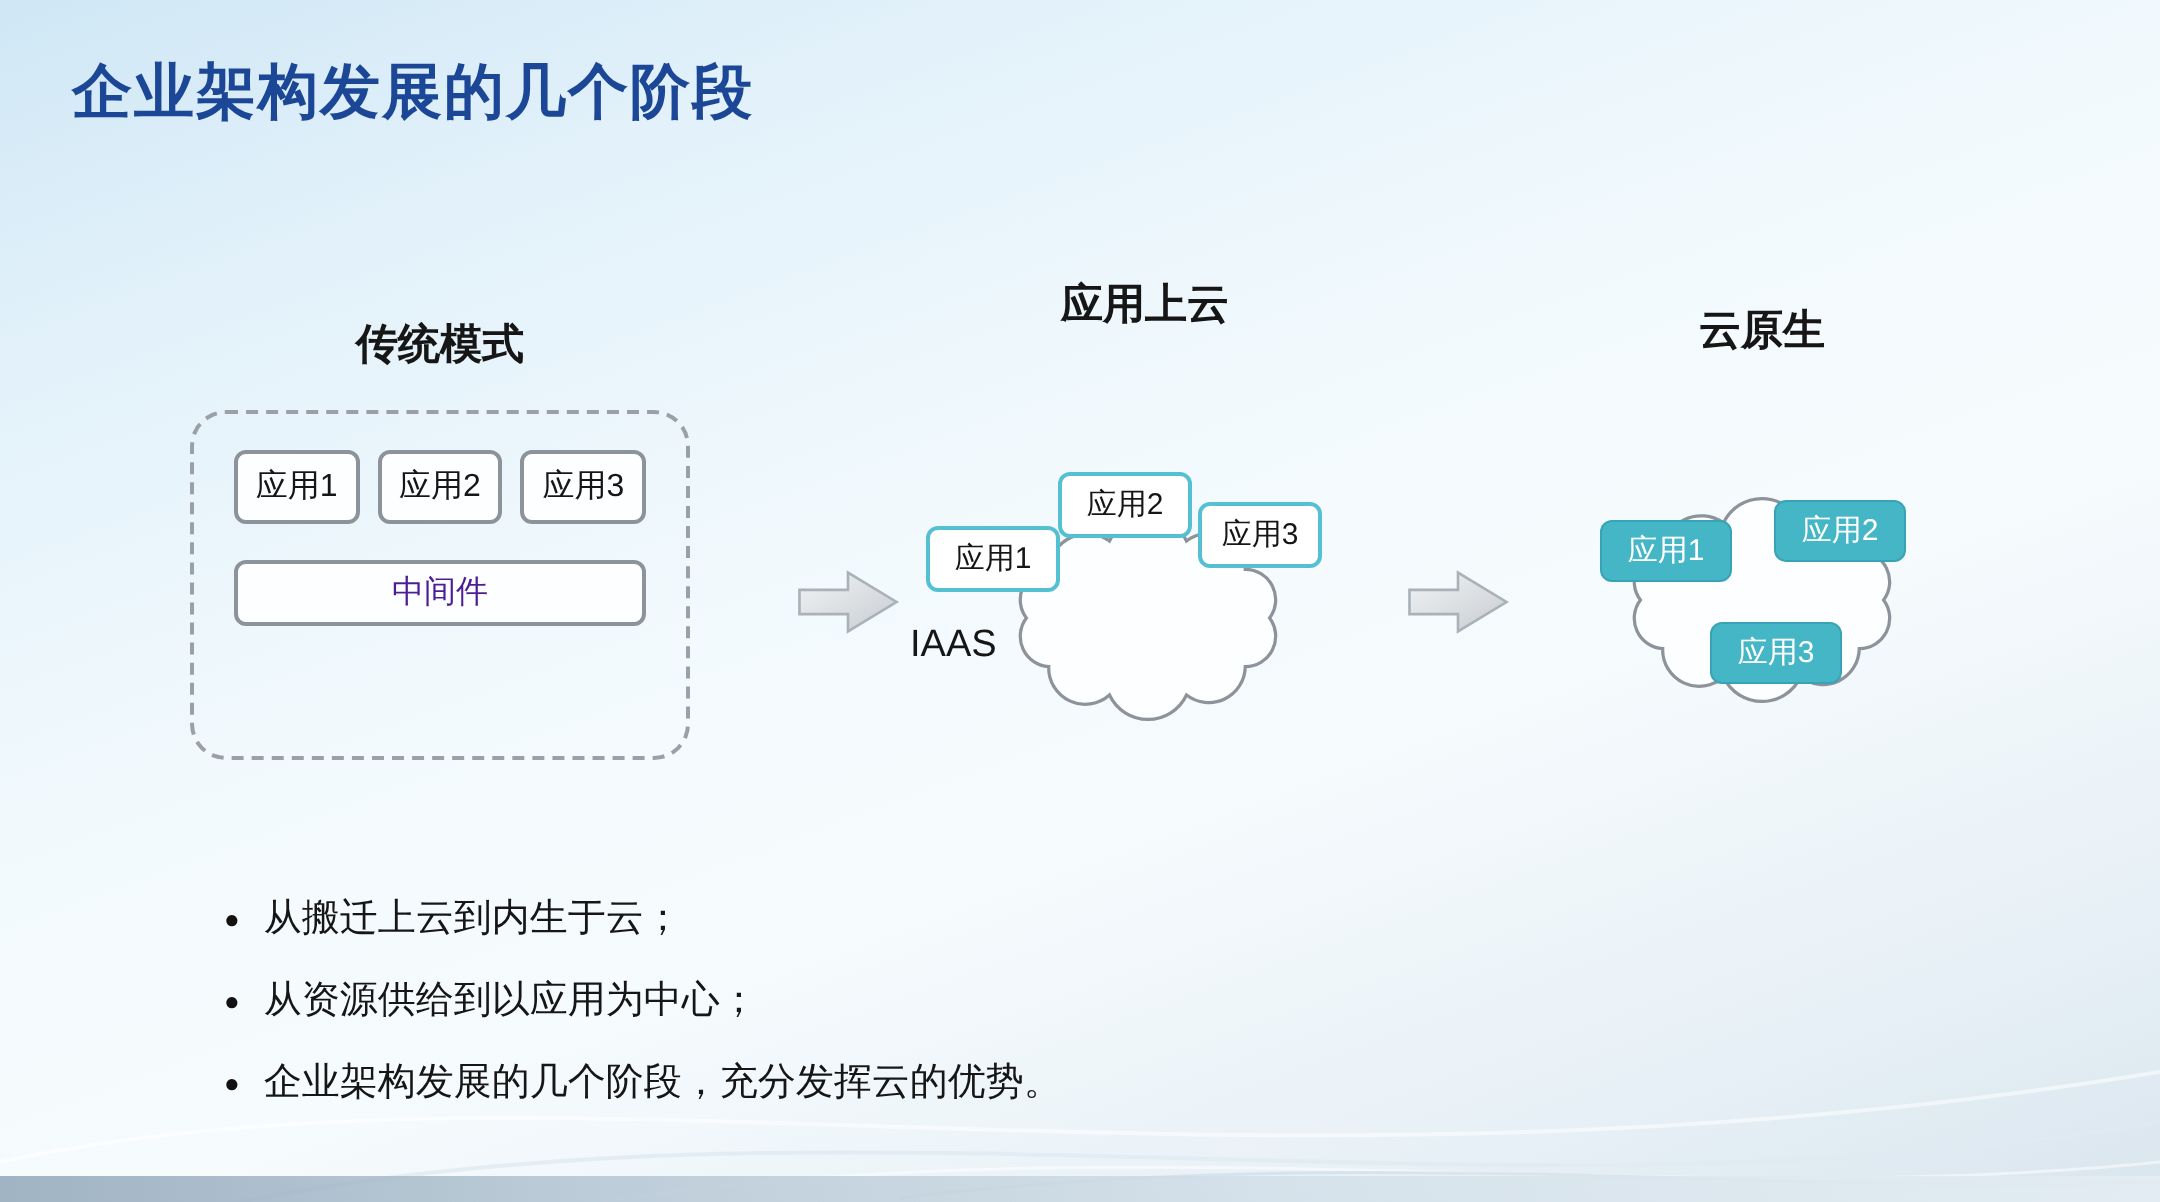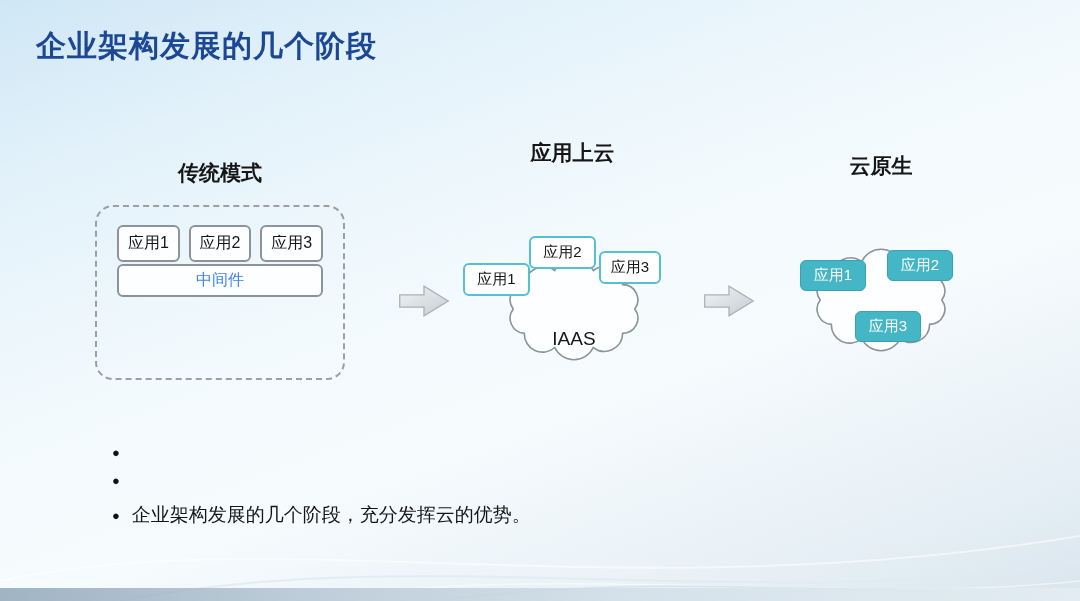--- a/index.html
+++ b/index.html
@@ -48,42 +48,42 @@
   .app-box {
     flex: 1;
     height: 37px;
     border: 2px solid #8d939a;
     border-radius: 6px;
     background: #fdfeff;
     display: flex; align-items: center; justify-content: center;
     font-size: 16px; color: #161616;
   }
   .wide-box {
-    margin-top: 2px;
+    margin-top: 18px;
     height: 33px;
     border: 2px solid #8d939a;
     border-radius: 6px;
     background: #fdfeff;
     display: flex; align-items: center; justify-content: center;
-    font-size: 16px; color: #3b82f6;
+    font-size: 16px; color: #4c1d95;
   }
 
   
   .arrow { position: absolute; width: 52px; height: 38px; }
   .arrow-1 { left: 398px; top: 282px; }
   .arrow-2 { left: 703px; top: 282px; }
 
   
   .heading-s2 { left: 455px; top: 138px; width: 235px; text-align: center; }
   .cloud { position: absolute; }
   .cloud-2 { left: 455px; top: 233px; width: 238px; height: 152px; }
   .cloud-label {
     position: absolute;
-    left: 455px; top: 328px; width: 238px;
-    text-align: center;
+    left: 455px; top: 312px; width: 238px;
+    text-align: left;
     font-size: 19px; color: #161616;
     z-index: 3;
   }
   .cloud-app {
     position: absolute;
     z-index: 4;
     height: 33px;
     border: 2px solid #55c0d2;
     border-radius: 6px;
     background: #ffffff;
@@ -196,23 +196,25 @@
     <path d="M50,75 A15,15 0 0 1 61,51 A19,19 0 0 1 91,37 A21,21 0 0 1 129,37 A18,18 0 0 1 158,51 A15,15 0 0 1 170,75 A15,15 0 0 1 158,99 A18,18 0 0 1 129,113 A21,21 0 0 1 91,113 A18,18 0 0 1 61,99 A15,15 0 0 1 50,75 Z" fill="#fdfeff" stroke="#8d939a" stroke-width="1.6"></path>
   </svg>
 
   <div class="teal-app ta-1">应用1</div>
   <div class="teal-app ta-2">应用2</div>
   <div class="teal-app ta-3">应用3</div>
 
   <div class="bullets">
     <div class="bullet-row">
       <span class="dot">●</span>
+      <span>从搬迁上云到内生于云；</span>
     </div>
     <div class="bullet-row">
       <span class="dot">●</span>
+      <span>从资源供给到以应用为中心；</span>
     </div>
     <div class="bullet-row">
       <span class="dot">●</span>
       <span>企业架构发展的几个阶段，充分发挥云的优势。</span>
     </div>
   </div>
 
   <svg class="deco" width="1080" height="160" viewBox="0 0 1080 160">
     <path d="M0,140 C280,80 620,170 1080,95" stroke="#ffffff" stroke-width="2" fill="none" opacity="0.55"></path>
     <path d="M120,160 C420,100 760,175 1080,120" stroke="#dfeaf1" stroke-width="2" fill="none" opacity="0.8"></path>

